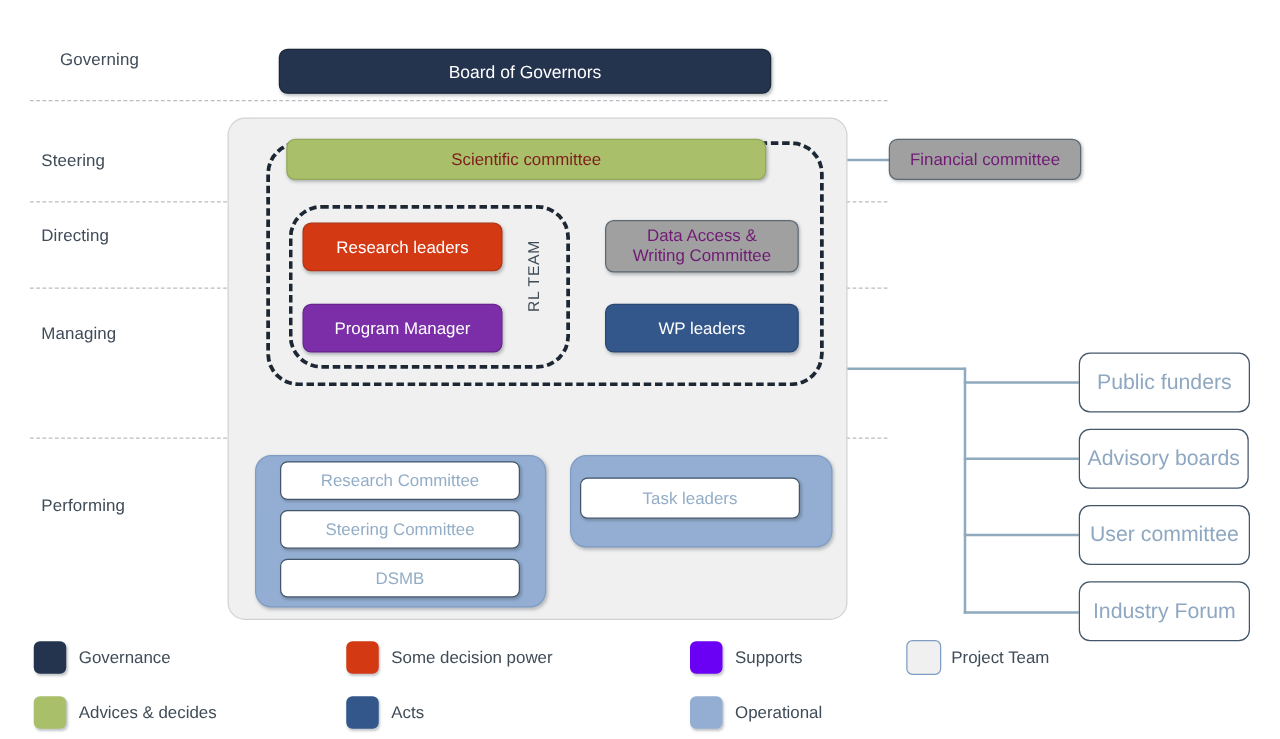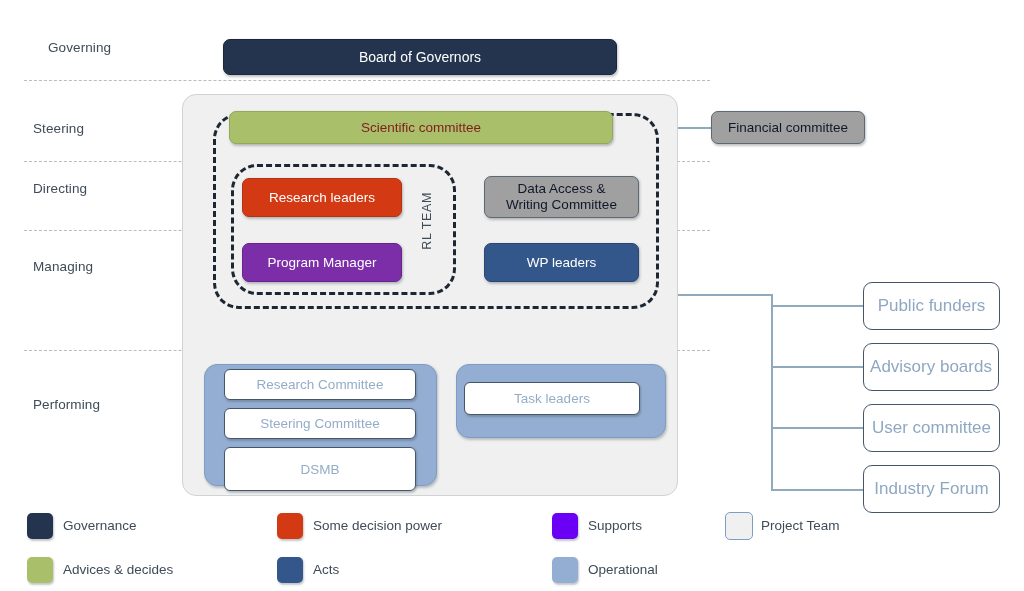--- a/index.html
+++ b/index.html
@@ -39,21 +39,21 @@
   .node{
     position:absolute;border-radius:7px;display:flex;align-items:center;
     justify-content:center;text-align:center;line-height:1.18;
     font-size:13.5px;box-sizing:border-box;
     box-shadow:1px 1.5px 2.5px rgba(60,70,80,.33);
   }
   .node.navy{background:#24344f;color:#ffffff;border:1px solid #1b2739;font-size:14px;}
   .node.green{background:#a9bf6a;color:#7f1d1d;border:1px solid #93a95a;}
   .node.red{background:#d33a14;color:#ffffff;border:1px solid #b43211;}
   .node.purple{background:#7b2ea8;color:#ffffff;border:1px solid #67248d;}
-  .node.grey{background:#a0a0a0;color:#0f172a;border:1px solid #5c6872;}
+  .node.grey{background:#a0a0a0;color:#701a75;border:1px solid #5c6872;}
   .node.steelblue{background:#33578a;color:#ffffff;border:1px solid #2a4772;}
 
   
   .op-group{
     position:absolute;background:#93aed2;border:1px solid #7e9cc4;
     border-radius:13px;box-shadow:1px 1.5px 2.5px rgba(60,70,80,.3);
   }
   .white-box{
     position:absolute;background:#ffffff;border:1.4px solid #44566a;
     border-radius:6px;display:flex;align-items:center;justify-content:center;
@@ -126,21 +126,21 @@
   <div class="node red" style="left:242px;top:178px;width:160px;height:39px;">Research leaders</div>
   <div class="node grey" style="left:484px;top:176px;width:155px;height:42px;white-space:pre-line;">Data Access &amp;
 Writing Committee</div>
 
   <div class="node purple" style="left:242px;top:243px;width:160px;height:39px;">Program Manager</div>
   <div class="node steelblue" style="left:484px;top:243px;width:155px;height:39px;">WP leaders</div>
 
   <div class="op-group" style="left:204px;top:364px;width:231px;height:120px;"></div>
   <div class="white-box" style="left:224px;top:369px;width:192px;height:31px;">Research Committee</div>
   <div class="white-box" style="left:224px;top:408px;width:192px;height:31px;">Steering Committee</div>
-  <div class="white-box" style="left:224px;top:447px;width:192px;height:44px;">DSMB</div>
+  <div class="white-box" style="left:224px;top:447px;width:192px;height:31px;">DSMB</div>
 
   <div class="op-group" style="left:456px;top:364px;width:208px;height:72px;"></div>
   <div class="white-box" style="left:464px;top:382px;width:176px;height:33px;">Task leaders</div>
 
   <div class="outline-box" style="left:863px;top:282px;width:137px;height:48px;">Public funders</div>
   <div class="outline-box" style="left:863px;top:343px;width:136px;height:48px;">Advisory boards</div>
   <div class="outline-box" style="left:863px;top:404px;width:137px;height:48px;">User committee</div>
   <div class="outline-box" style="left:863px;top:465px;width:137px;height:48px;">Industry Forum</div>
 
   <div class="legend-swatch" style="left:27px;top:513px;background:#24344f;"></div>

